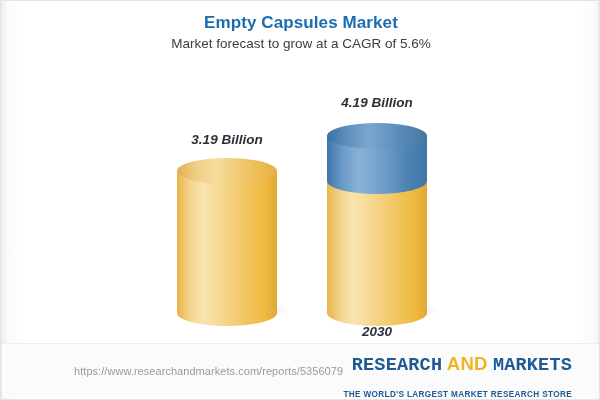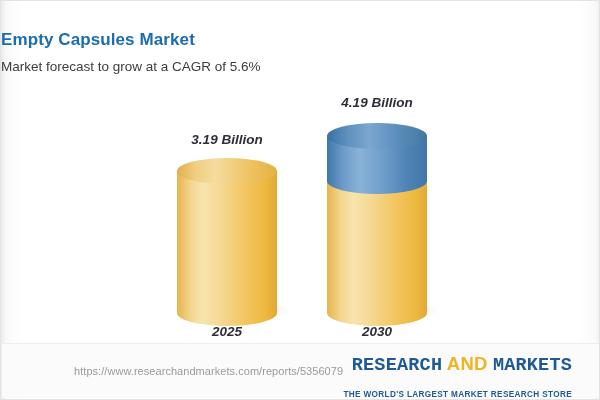--- a/index.html
+++ b/index.html
@@ -21,34 +21,34 @@
     box-sizing: border-box;
     border: 1px solid #e3e3e3;
     background:
       linear-gradient(to right, #ebebeb 0px, #fafafa 6px, #ffffff 22px, #ffffff 578px, #fafafa 594px, #ebebeb 600px);
     overflow: hidden;
   }
 
   
   .header {
     position: absolute;
-    top: 28px;
-    left: 0;
-    width: 600px;
-    text-align: left;
+    top: 11px;
+    left: 0;
+    width: 600px;
+    text-align: center;
   }
   .chart-title {
     font-size: 17px;
     font-weight: bold;
     color: #1b6cb0;
     letter-spacing: 0.1px;
     line-height: 22px;
   }
   .chart-subtitle {
-    margin-top: 7px;
+    margin-top: 1px;
     font-size: 13.5px;
     font-weight: normal;
     color: #3d3d3d;
     line-height: 18px;
   }
 
   
   .plot {
     position: absolute;
     left: 0;
@@ -240,21 +240,20 @@
 
       <div class="cylinder">
         <div class="cyl-shadow"></div>
         <div class="seg" style="top:0;height:155px;">
           <div class="seg-body gold-grad" style="top:13px;height:142px;"></div>
           <div class="cyl-foot gold-grad"></div>
           <div class="seg-cap gold-top" style="top:0;"></div>
         </div>
       </div>
 
-      <div class="category-label">2025</div>
     </div>
 
     <div class="bar-group g1">
       <div class="value-label">4.19 Billion</div>
 
       <div class="cylinder">
         <div class="cyl-shadow"></div>
 
         <div class="seg" style="top:45px;height:145px;">
           <div class="seg-body gold-grad" style="top:13px;height:132px;"></div>

